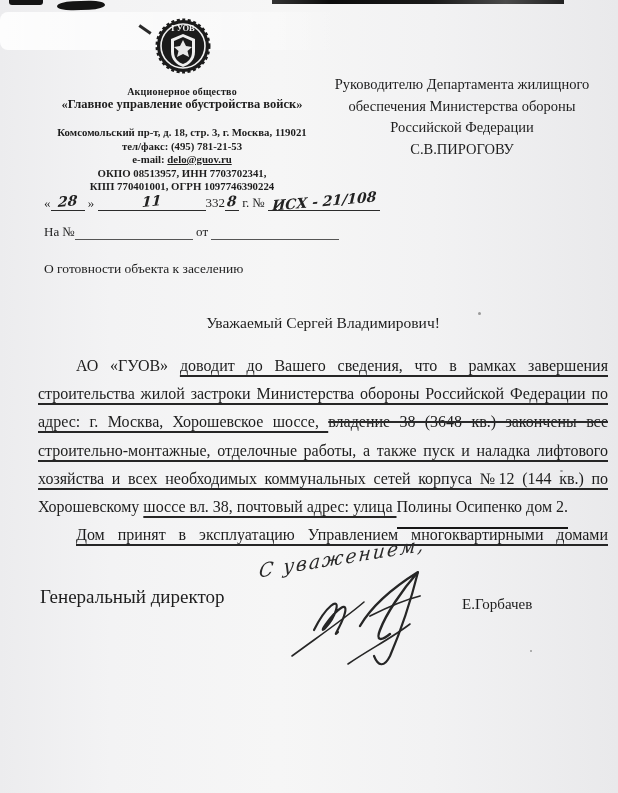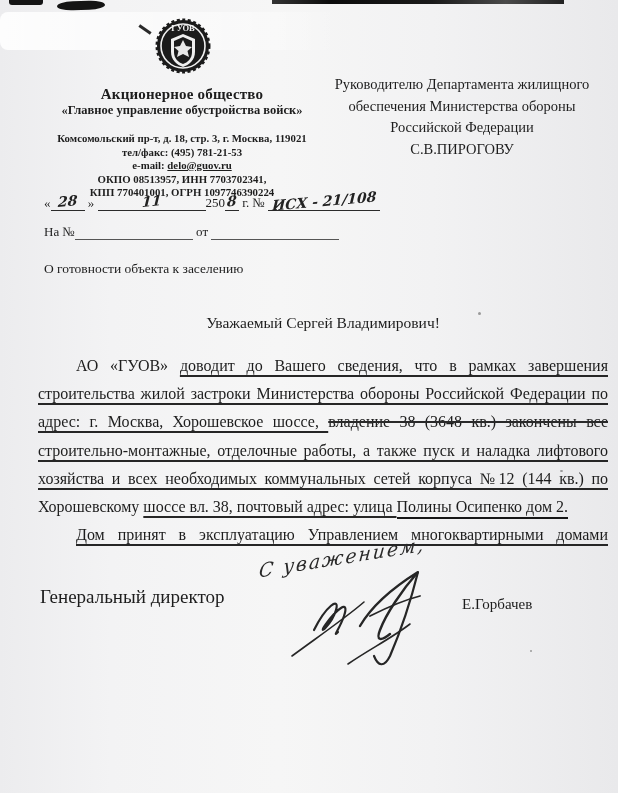--- a/index.html
+++ b/index.html
@@ -23,21 +23,21 @@
   .art-dash{left:138px;top:28px;width:14px;height:3px;transform:rotate(35deg);background:#2a2a2a;}
   .art-white-band{position:absolute;left:0;top:12px;width:340px;height:38px;
     background:linear-gradient(90deg,rgba(255,255,255,.9),rgba(255,255,255,.35) 80%,rgba(255,255,255,0));
     border-radius:8px;}
   .speck{position:absolute;background:#9a9a9a;border-radius:50%;}
 
   
   .lh{position:absolute;left:38px;top:14px;width:288px;text-align:center;}
   .logo-wrap{height:66px;position:relative;}
   .logo{position:absolute;left:117px;top:2px;width:56px;height:60px;}
-  .org1{font-weight:bold;font-size:15px;margin-top:6px;letter-spacing:.2px;}
+  .org1{font-weight:bold;font-size:10px;margin-top:6px;letter-spacing:.2px;}
   .org2{font-weight:bold;font-size:12.5px;margin-top:0;}
   .contact{margin-top:14px;font-size:10.8px;line-height:13.5px;font-weight:bold;}
   .contact a{color:#1d1d1d;}
   .email-link{text-decoration:underline;}
 
   
   .ref{position:absolute;left:44px;top:193px;width:300px;font-size:13px;white-space:nowrap;}
   .hand{
     font-family:"DejaVu Serif",serif;font-style:italic;font-weight:bold;
     display:inline-block;transform:rotate(-5deg) skewX(-8deg);
@@ -56,21 +56,21 @@
   .salutation{position:absolute;left:38px;top:314px;width:570px;text-align:center;
     font-size:15.5px;}
 
   
   .body-text{position:absolute;left:38px;top:352px;width:570px;font-size:16px;}
   .bline{height:28.2px;line-height:28.2px;text-align:justify;text-align-last:justify;white-space:nowrap;}
   .bline.last{text-align-last:left;}
   .bline.indent{text-indent:38px;}
   .u{text-decoration:underline;text-decoration-thickness:1.5px;text-underline-offset:4px;
      text-decoration-color:#262626;}
-  .u2{border-bottom:2.4px solid #161616;padding-bottom:2px;}
+  .u2{border-bottom:2.4px solid #161616;padding-bottom:12px;}
   .s{text-decoration:line-through;text-decoration-thickness:1.6px;text-decoration-color:#2a2a2a;}
 
   
   .sig-title{position:absolute;left:40px;top:586px;font-size:19px;}
   .sig-name{position:absolute;right:16px;top:596px;width:140px;text-align:left;font-size:15px;}
   .sig-hand{position:absolute;left:252px;top:538px;width:200px;height:130px;}
   .sig-hand-text{
     position:absolute;left:6px;top:8px;
     font-family:"DejaVu Serif",serif;font-style:italic;font-size:19px;color:#2a2a2a;
     transform:rotate(-9deg) skewX(-14deg);letter-spacing:2px;white-space:nowrap;
@@ -109,21 +109,21 @@
       <div>тел/факс: (495) 781-21-53</div>
       <div><span>e-mail: </span><a href="#" class="email-link">delo@guov.ru</a></div>
       <div>ОКПО 08513957, ИНН 7703702341,</div>
       <div>КПП 770401001, ОГРН 1097746390224</div>
     </div>
   </div>
 
   <div class="ref">
     <span>«</span><span class="blank" style="width:34px;"><span class="hand">28</span></span>
     <span>»</span>
-    <span class="blank" style="width:108px;"><span class="hand">11</span></span><span>250</span><span class="blank" style="width:14px;"><span class="hand">8</span></span><span> г. №</span>
+    <span class="blank" style="width:108px;"><span class="hand">11</span></span><span>332</span><span class="blank" style="width:14px;"><span class="hand">8</span></span><span> г. №</span>
     <span class="blank" style="width:112px;"><span class="hand">ИСХ - 21/108</span></span>
   </div>
   <div class="ref-row2">
     <span>На №</span><span class="blank-plain" style="width:118px;"></span>
     <span>от</span>
     <span class="blank-plain" style="width:128px;"></span>
   </div>
 
   <div class="subject">О готовности объекта к заселению</div>
 

